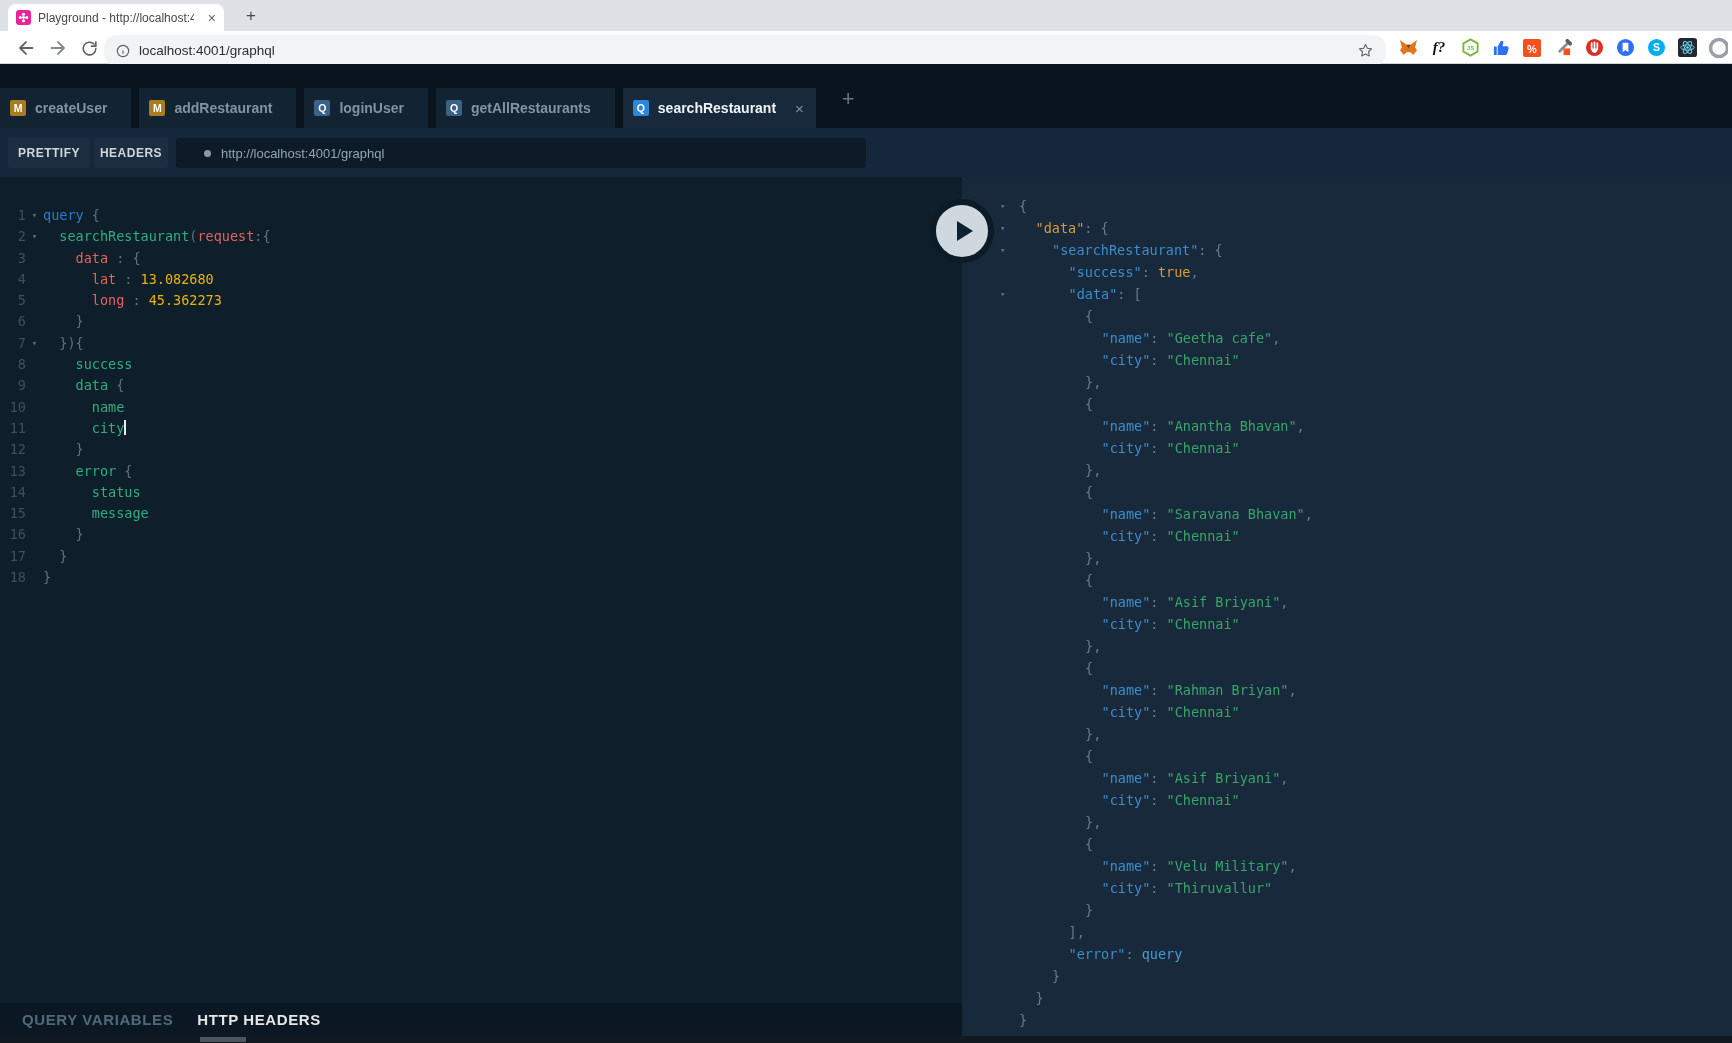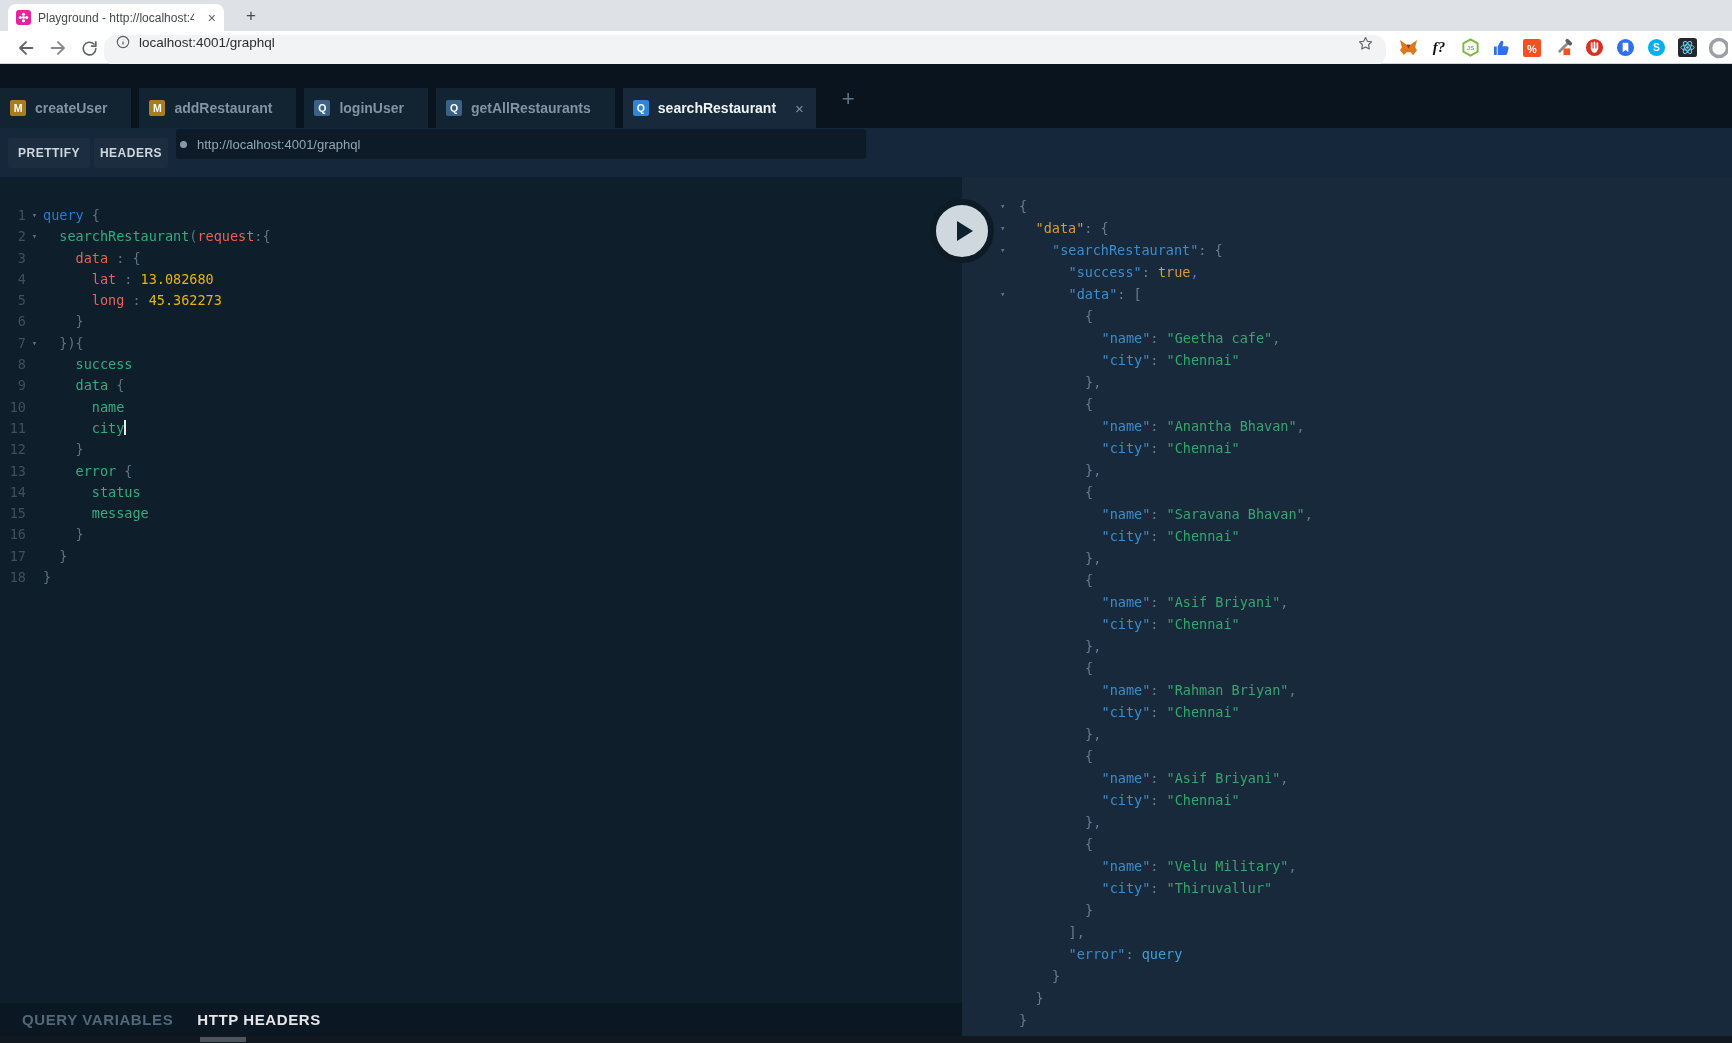--- a/index.html
+++ b/index.html
@@ -14,21 +14,21 @@
     align-items:center; justify-content:center; flex:none; }
   .tab-title { font-size:12px; color:#45494d; white-space:nowrap; overflow:hidden; width:156px; }
   .tab-close { color:#5f6368; font-size:14px; margin-left:auto; line-height:1; }
   .newtab-btn { position:absolute; left:238px; top:5px; width:26px; height:22px; color:#46494d;
     font-size:17px; text-align:center; line-height:22px; }
 
   .navbar { position:absolute; top:31px; left:0; right:0; height:33px; background:#fff;
     border-bottom:1px solid #d4d7da; }
   .nav-btn { position:absolute; top:35px; width:26px; height:26px; display:flex; align-items:center; justify-content:center; }
   .omnibox { position:absolute; left:104px; top:35px; width:1282px; height:31px; border-radius:13px;
-    background:#f1f3f4; display:flex; align-items:flex-start; padding:0 12px; }
+    background:#f1f3f4; display:flex; align-items:center; padding:0 12px; }
   .url-text { font-size:13.5px; color:#2b2e31; margin-left:9px; }
   .star-btn { margin-left:auto; display:flex; }
   .extensions { position:absolute; left:1398px; top:33px; height:29px; display:flex; align-items:center; gap:11px; }
   .ext { width:20px; height:20px; display:flex; align-items:center; justify-content:center; }
 
   
   .pg-tabbar { position:absolute; top:64px; left:0; right:0; height:64px; background:#0a141e;
     display:flex; align-items:flex-end; }
   .pg-tab { height:40px; display:flex; align-items:center; background:#122332; margin-right:8px;
     padding:0 24px 0 10px; font-size:14px; font-weight:600; color:#7f95a3; gap:9px; white-space:nowrap; }
@@ -40,22 +40,22 @@
   .pg-tab.active .badge.Q { background:#2e86d6; }
   .pg-close { color:#7e93a2; font-size:15px; margin-left:10px; font-weight:400; }
   .pg-plus { color:#5f7484; font-size:22px; font-weight:400; margin:0 0 18px 18px; line-height:1; }
 
   .pg-toolbar { position:absolute; top:128px; left:0; right:0; height:49px; background:#15273a; }
   .tb-btn { position:absolute; top:10px; height:30px; background:#1b2d3f; border-radius:2px;
     color:#cdd7dd; font-size:12px; font-weight:700; letter-spacing:.5px;
     display:flex; align-items:center; justify-content:center; cursor:pointer; }
   .tb-prettify { left:8px; width:82px; }
   .tb-history { left:94px; width:74px; }
-  .endpoint { position:absolute; left:176px; top:1px; width:690px; height:30px; background:#0d1b29;
-    border-radius:3px; display:flex; align-items:center; padding:0 4px; gap:10px; }
+  .endpoint { position:absolute; left:176px; top:10px; width:690px; height:30px; background:#0d1b29;
+    border-radius:3px; display:flex; align-items:center; padding:0 28px; gap:10px; }
   .endpoint .dot { width:7px; height:7px; border-radius:50%; background:#8b99a5; flex:none; }
   .endpoint .ep-text { font-size:13px; color:#92a4b2; }
 
   .pg-main { position:absolute; top:177px; bottom:0; left:0; right:0; }
   .editor-pane { position:absolute; left:0; top:0; bottom:0; width:962px; background:#0e1e2a;
     padding-top:28px; }
   .ed-line { height:21.3px; font:13.5px/21.3px "DejaVu Sans Mono",monospace; display:flex; }
   .ln { width:26px; text-align:right; color:#3f4f5c; flex:none; }
   .fold { width:17px; text-align:center; color:#5c6e7a; font-size:9px; line-height:21.3px; flex:none; }
   .code { white-space:pre; }

